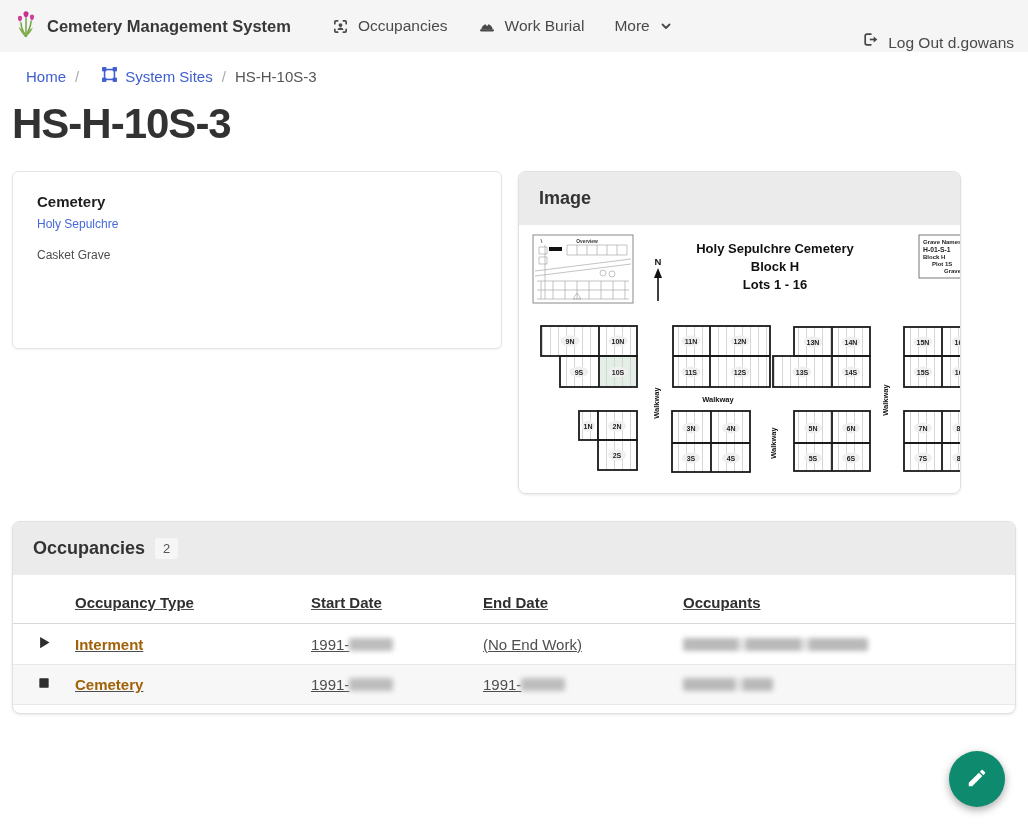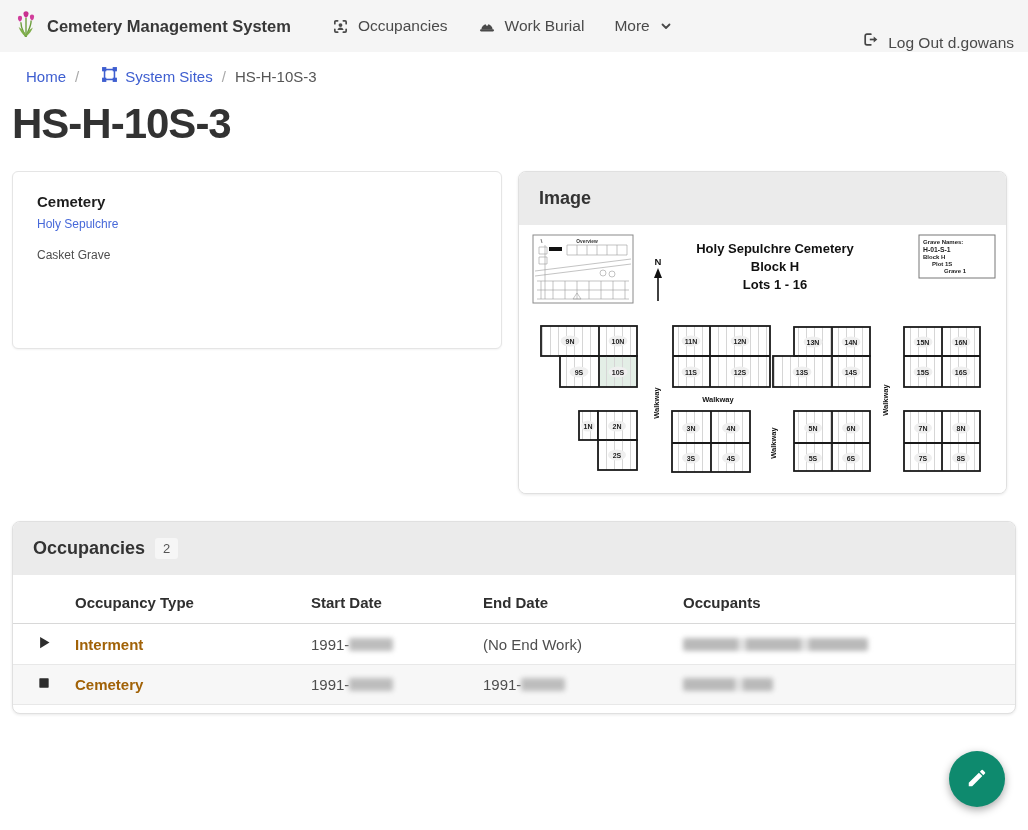--- a/index.html
+++ b/index.html
@@ -24,30 +24,30 @@
   
   .cards-row { display:flex; align-items:flex-start; gap:16px; margin:23px 12px 0 12px; }
   .details-card { width:490px; min-height:178px; background:#fff; border:1px solid #e5e5e5; border-radius:6px;
                   box-shadow:0 1px 2px rgba(0,0,0,.05); padding:21px 24px; }
   .field { margin-bottom:17px; }
   .field:last-child { margin-bottom:0; }
   .field-label { font-size:15px; font-weight:bold; color:#1d1d1d; margin-bottom:7px; }
   .field-value { font-size:12px; color:#4e4e4e; }
   .field-value a { color:#4668d9; text-decoration:none; cursor:pointer; }
   .panel { border:1px solid #e0e0e0; border-radius:8px; background:#fff; box-shadow:0 1px 3px rgba(0,0,0,.09); overflow:hidden; }
-  .image-card { width:489px; }
+  .image-card { width:443px; }
   .panel-header { background:#ebebeb; padding:16px 20px; font-size:18px; font-weight:bold; color:#333;
                   display:flex; align-items:center; gap:10px; }
   .image-body { height:268px; position:relative; background:#fff; }
   .image-body svg { position:absolute; left:0; top:0; }
   
   .occ-card { margin:27px 12px 0 12px; }
   .badge { background:#f6f6f6; border-radius:3px; font-size:13px; font-weight:normal; color:#555; padding:3px 8px; }
   .occ-table-wrap { padding-bottom:8px; }
-  table { width:100%; border-collapse:collapse; font-size:15px; color:#4e4e4e; }
+  table { width:100%; border-collapse:collapse; font-size:15px; color:#4e4e4e;text-decoration:underline; }
   col.c-icon { width:62px; } col.c-type { width:236px; } col.c-start { width:172px; } col.c-end { width:200px; }
   thead th { text-align:left; font-weight:bold; color:#2f2f2f; padding:19px 0 12px; border-bottom:1px solid #d8d8d8; }
   tbody td { padding:11px 0; border-bottom:1px solid #e8e8e8; }
   tbody tr.striped { background:#f7f7f7; }
   td.icon-cell { text-align:center; }
   td a { color:#a16207; font-weight:bold; text-decoration:none; cursor:pointer; }
   .redact { display:inline-block; height:13px; border-radius:2px; vertical-align:-1px; filter:blur(2.5px); background:#bdbdbd; }
   .rw-date { width:44px; }
   .rw-occ1 { width:185px; background:linear-gradient(90deg,#b9b9b9 0 55px,#e2e2e2 55px 63px,#b9b9b9 63px 118px,#e2e2e2 118px 126px,#b9b9b9 126px 185px); }
   .rw-occ2 { width:90px; background:linear-gradient(90deg,#b9b9b9 0 52px,#e2e2e2 52px 60px,#b9b9b9 60px 90px); }

